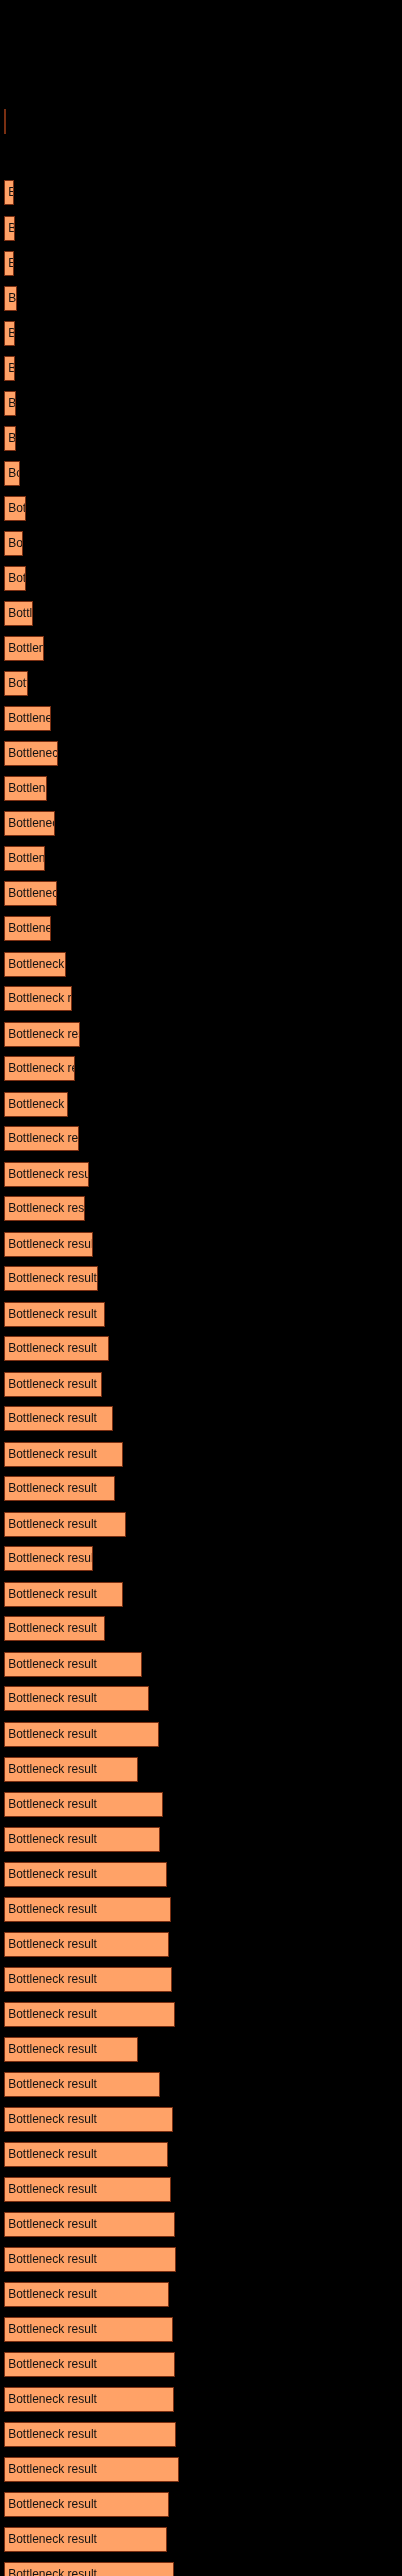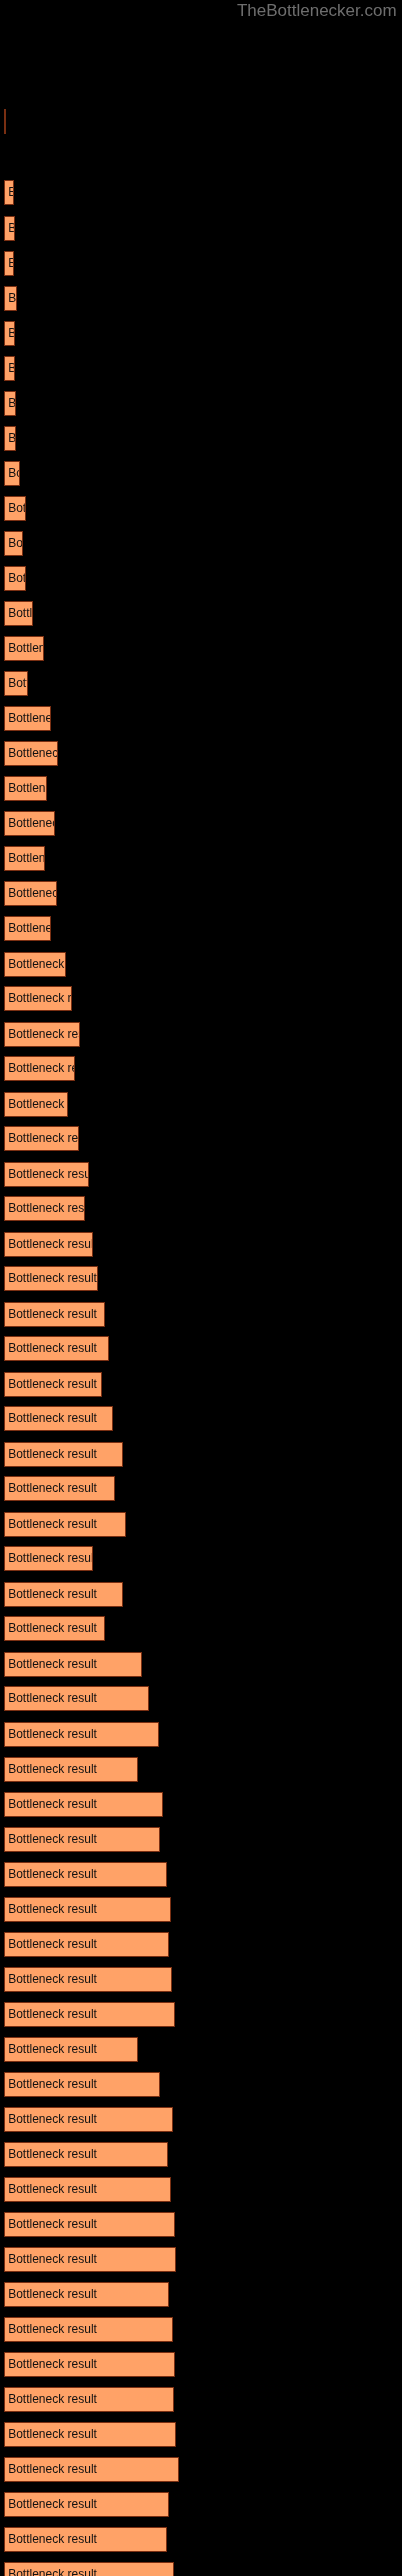--- a/index.html
+++ b/index.html
@@ -84,23 +84,20 @@
     color: #111111;
     white-space: nowrap;
     pointer-events: none;
   }
 </style>
 </head>
 <body>
 
 <div id="page">
 
-  <div id="site-header">
-    <div id="site-title">TheBottlenecker.com</div>
-  </div>
 
   <div id="plot-area">
 
   <div class="bar-row" style="top: 109px;">
         <div class="bar" style="width: 1.6px; background: rgb(255, 162, 103); border-color: rgb(122, 47, 18);"></div>
       </div>
       <div class="bar-row" style="top: 180px;">
         <div class="bar" style="width: 9.7px; background: rgb(255, 162, 103); border-color: rgb(122, 47, 18);">
           <span class="bar-label" style="color: rgb(17, 17, 17);">Bottleneck result</span>
         </div>

